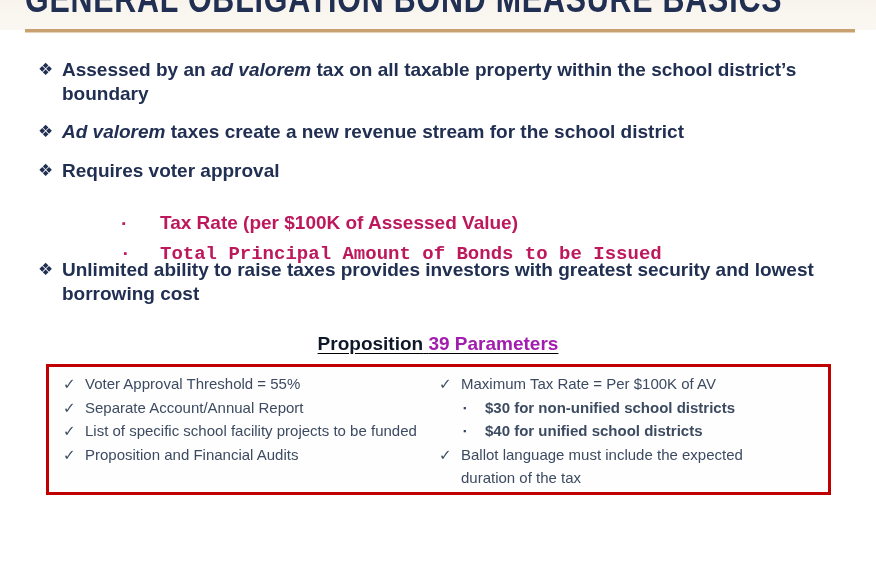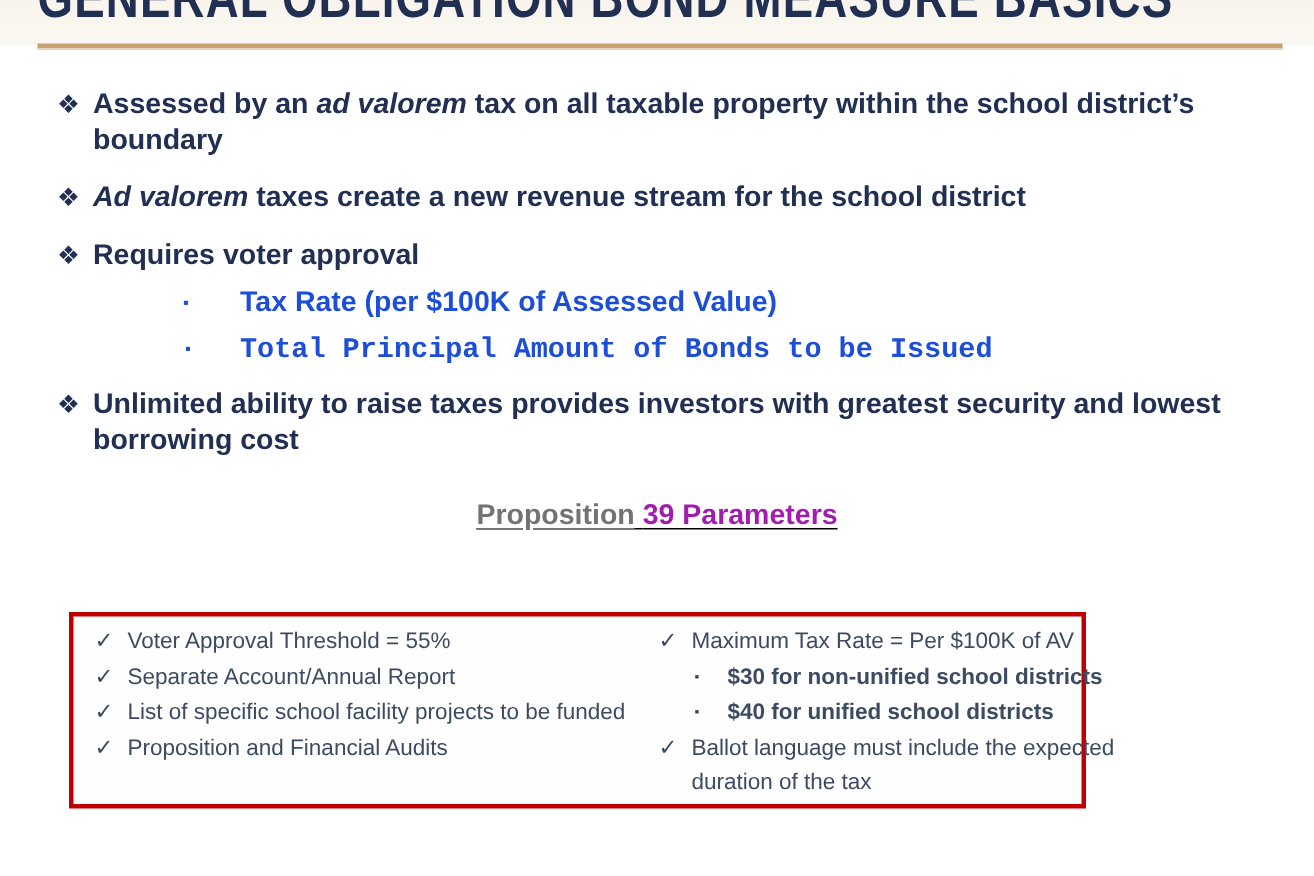--- a/index.html
+++ b/index.html
@@ -32,38 +32,38 @@
     color:#202f52;padding-left:24px;
   }
   .bullet .marker{
     position:absolute;left:0;top:0;font-size:17px;line-height:24px;
   }
   .b1{top:58px;} .b2{top:120px;} .b3{top:159px;} .b4{top:258px;}
   .italic{font-style:italic;}
   
   .sub-bullet{
     position:absolute;left:122px;width:600px;
-    font-size:19px;font-weight:bold;line-height:24px;color:#1d4ed8;
+    font-size:19px;font-weight:bold;line-height:24px;color:#be185d;margin-top:21px;
   }
   .sub-bullet .sq{
     display:inline-block;width:38px;font-size:11px;vertical-align:2px;
   }
   .s1{top:190px;} .s2{top:221px;font-family:Liberation Mono, monospace;}
   
   .section-heading{
     position:absolute;left:0;top:333px;width:876px;
     text-align:center;font-size:19px;font-weight:bold;
   }
   .section-heading .u{text-decoration:underline;text-underline-offset:3px;}
-  .section-heading .part1{color:#737373;text-decoration:underline;}
+  .section-heading .part1{color:#0f172a;}
   .section-heading .part2{color:#a21caf;}
   
   .param-box{
-    position:absolute;left:46px;top:364px;width:678px;height:131px;
-    border:3px solid #c00000;background:#fffefe;box-sizing:border-box;margin-top:44px;
+    position:absolute;left:46px;top:364px;width:785px;height:131px;
+    border:3px solid #c00000;background:#fffefe;box-sizing:border-box;
   }
   .col{
     position:absolute;top:5px;
     font-size:15px;line-height:23.6px;color:#3c4b61;white-space:nowrap;
   }
   .col-left{left:14px;width:370px;}
   .col-right{left:390px;width:385px;}
   .row{height:23.6px;}
   .check{
     display:inline-block;width:22px;color:#3c4b61;font-size:15px;

